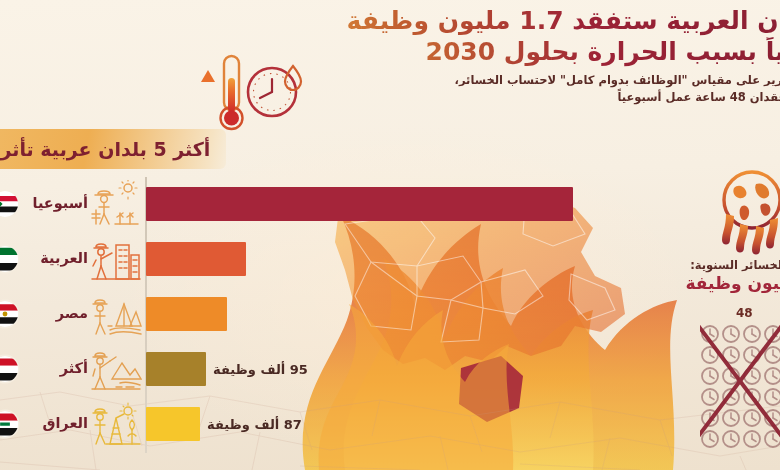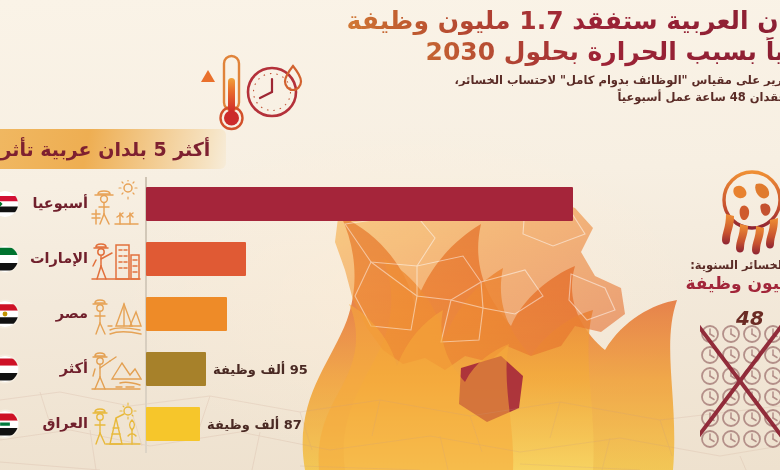--- a/index.html
+++ b/index.html
@@ -94,21 +94,21 @@
   .globe svg{width:100%;height:100%;display:block;}
   .right-text{
     position:absolute;left:640px;top:258px;width:146px;text-align:right;direction:rtl;
     overflow:hidden;
   }
   .right-label{font-size:11.5px;font-weight:bold;color:#5a2b26;white-space:nowrap;}
   .right-big{
     font-size:17px;font-weight:bold;color:#a2263a;white-space:nowrap;margin-top:1px;
   }
   .hours-num{
-    position:absolute;left:736px;top:306px;font-size:20px;font-weight:bold;color:#6b2b24;font-style:italic;
+    position:absolute;left:736px;top:306px;font-size:12px;font-weight:bold;color:#6b2b24;
   }
   .clockgrid{position:absolute;left:700px;top:322px;width:80px;height:128px;overflow:hidden;}
   .clockgrid svg{width:100%;height:100%;display:block;}
 </style>
 </head>
 <body>
 
 <div id="stage">
 
   <div class="artwork">
@@ -295,21 +295,21 @@
     <div class="row" style="top:57px">
       <div class="flag" style="top:14px">
         <svg viewBox="0 0 32 32">
           <circle cx="16" cy="16" r="16" fill="#ffffff"></circle>
           <path d="M6,2 h26 v9 H6 Z" fill="#00732f"></path>
           <path d="M6,11 h26 v10 H6 Z" fill="#ffffff"></path>
           <path d="M6,21 h26 v9 H6 Z" fill="#111111"></path>
           <path d="M0,2 h8 v28 H0 Z" fill="#d21034"></path>
         </svg>
       </div>
-      <div class="cname" style="top:18px">الإمارات</div>
+      <div class="cname" style="top:18px">العربية</div>
       <div class="pict" style="top:3px">
         <svg viewBox="0 0 52 46">
           <g fill="none" stroke="#e2703c" stroke-width="1.5" stroke-linecap="round">
             <path d="M6,12 C6,8 16,8 16,12 Z" stroke-width="1.7"></path>
             <path d="M4,13 L18,13"></path>
             <circle cx="11" cy="17" r="3.2"></circle>
             <path d="M11,21 L11,31"></path>
             <path d="M11,24 L22,18"></path>
             <path d="M6,25 L3,31"></path>
             <path d="M11,31 L7,44"></path>

